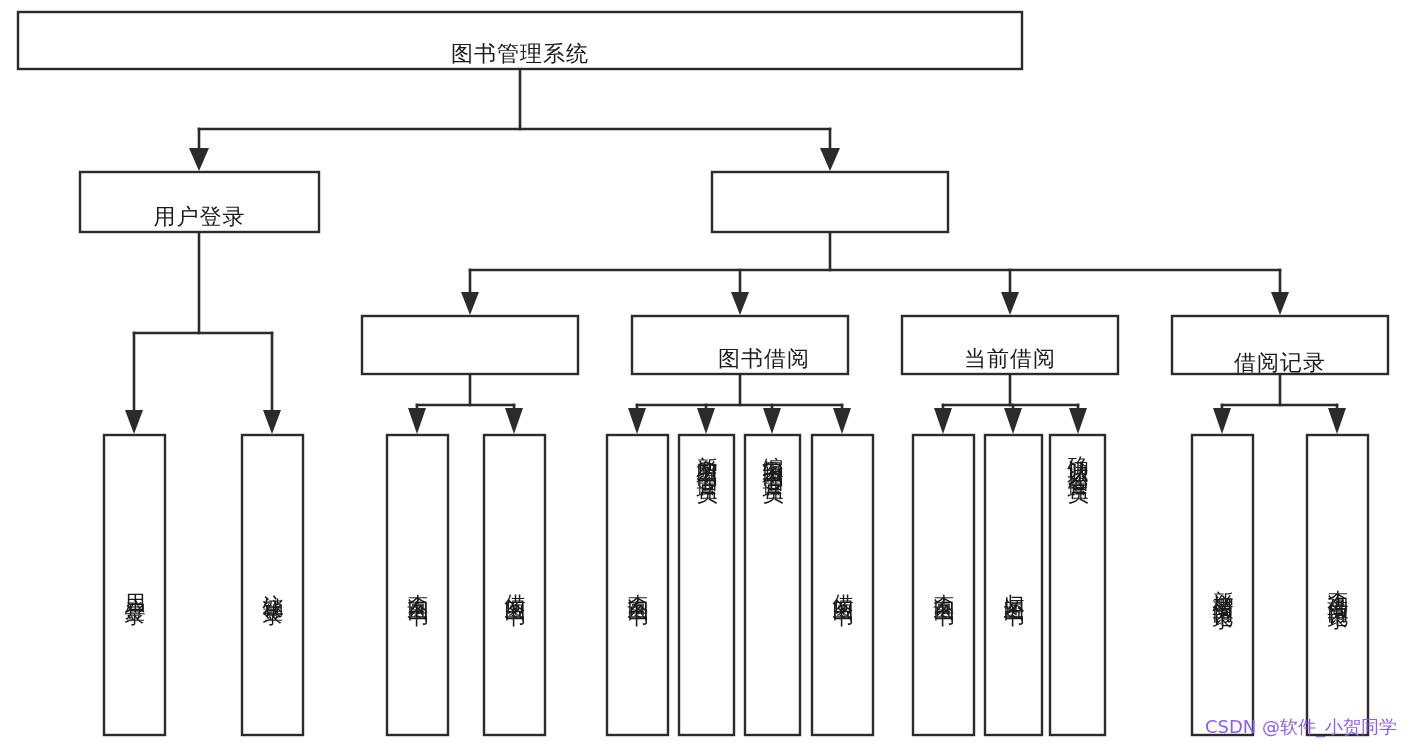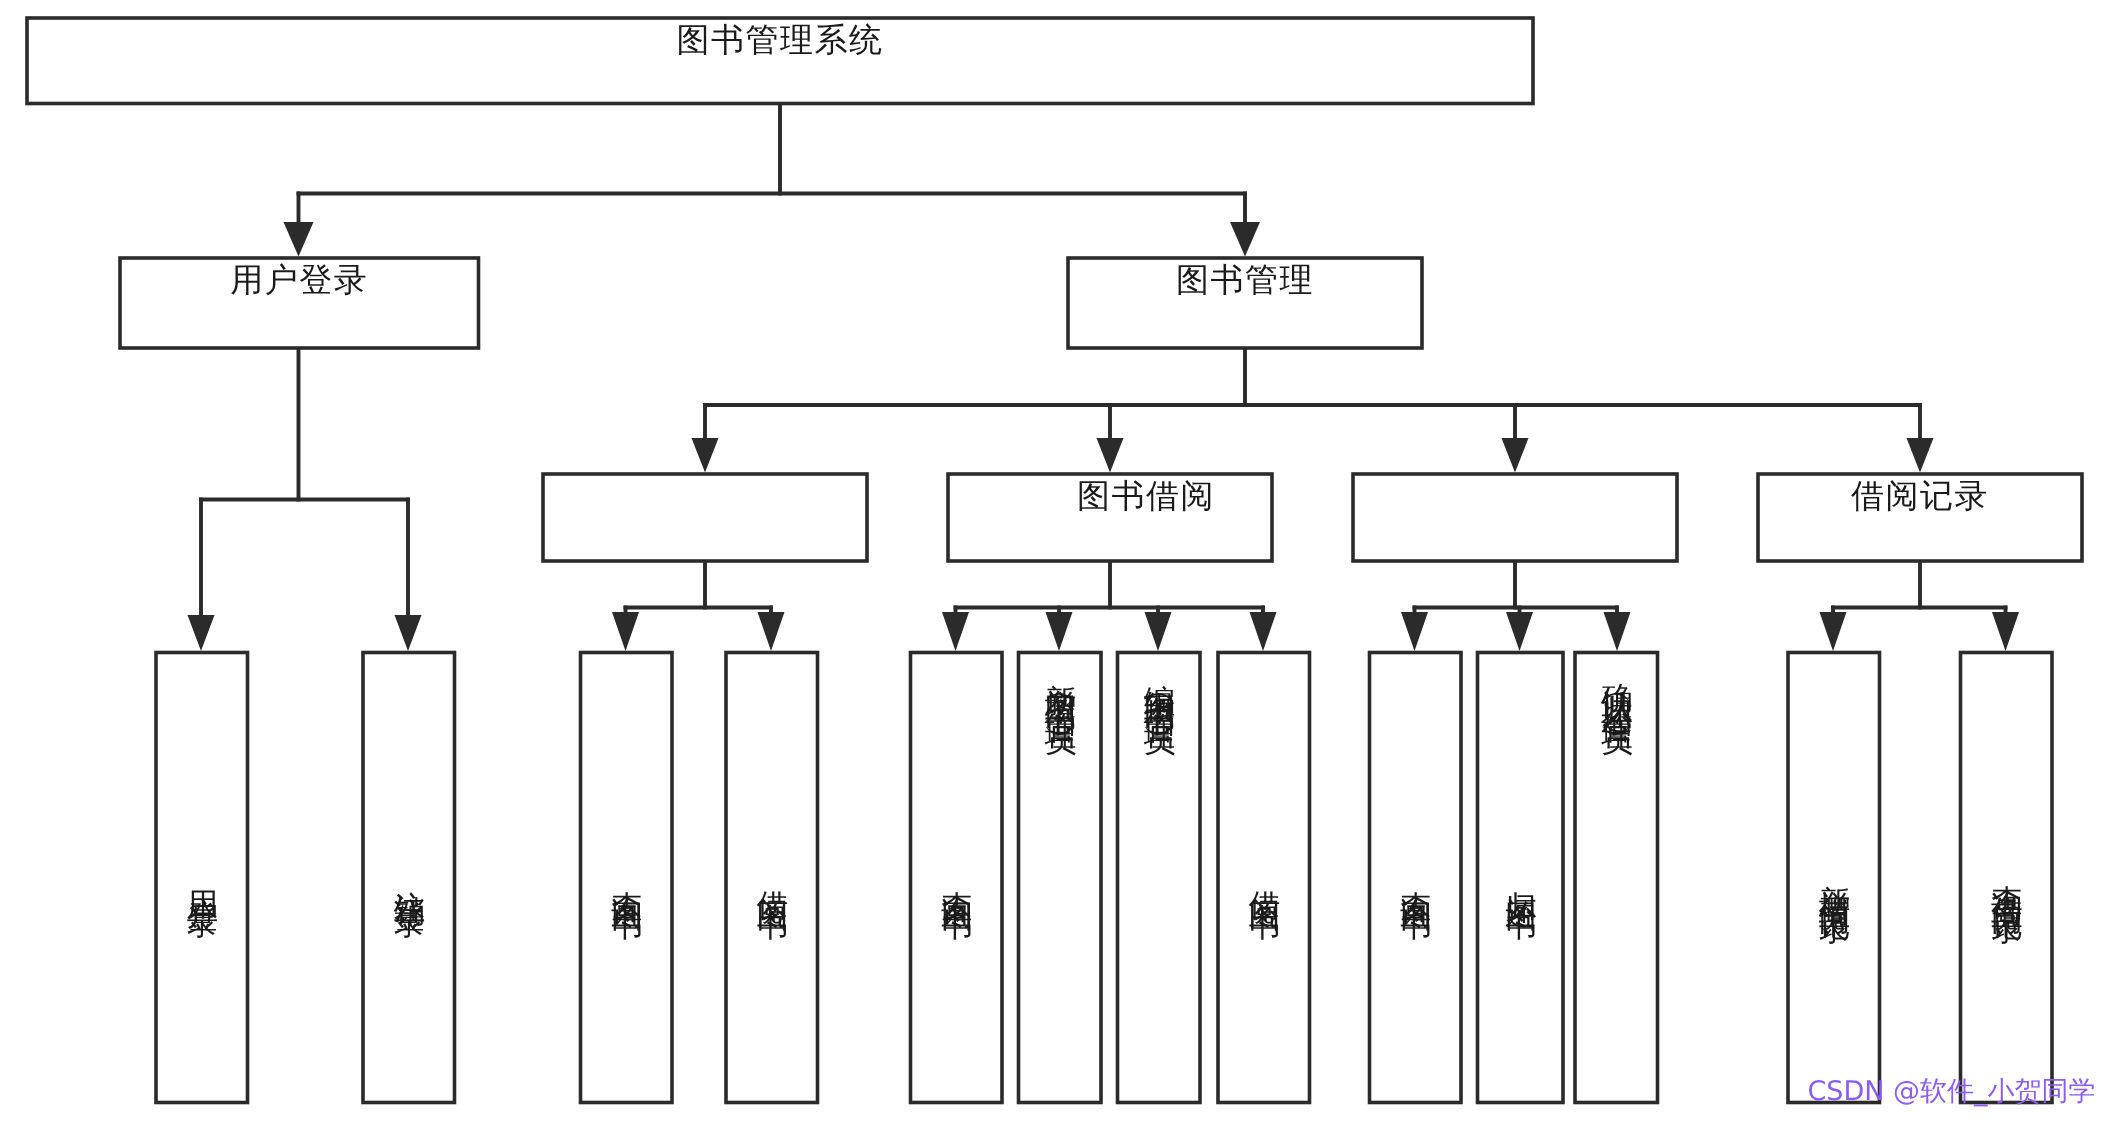--- a/index.html
+++ b/index.html
@@ -59,21 +59,21 @@
     font-family: "DejaVu Sans", "Liberation Sans", sans-serif;
     font-size: 21px;
     line-height: 1;
     letter-spacing: 4px;
     color: #1a1a1a;
     white-space: nowrap;
   }
   .hlabel-wrap {
     position: absolute;
     display: flex;
-    align-items: flex-start;
+    align-items: flex-end;
     justify-content: center;
     pointer-events: none;
   }
   .hlabel-text {
     font-family: "DejaVu Sans", "Liberation Sans", sans-serif;
     font-size: 22px;
     color: #1a1a1a;
     white-space: nowrap;
     letter-spacing: 1px;
   }
@@ -198,29 +198,29 @@
   </svg>
 
   <div class="hlabel-wrap" style="left:18px; top:12px; width:1004px; height:57px;">
     <span class="hlabel-text">图书管理系统</span>
   </div>
 
   <div class="hlabel-wrap" style="left:80px; top:172px; width:239px; height:60px;">
     <span class="hlabel-text">用户登录</span>
   </div>
 
-  <div class="hlabel-wrap" style="left:712px; top:172px; width:236px; height:60px;">
-    <span class="hlabel-text">图书管理</span>
-  </div>
 
 
   <div class="hlabel-wrap" style="left:656px; top:316px; width:216px; height:58px;">
     <span class="hlabel-text">图书借阅</span>
   </div>
 
+  <div class="hlabel-wrap" style="left:902px; top:316px; width:216px; height:58px;">
+    <span class="hlabel-text">当前借阅</span>
+  </div>
 
   <div class="hlabel-wrap" style="left:1172px; top:316px; width:216px; height:62px;border-radius:26px;">
     <span class="hlabel-text">借阅记录</span>
   </div>
 
   <div class="vlabel-wrap" style="left:104px; top:435px; width:61px; height:300px;">
     <span class="vlabel-text">用户登录</span>
   </div>
 
   <div class="vlabel-wrap" style="left:242px; top:435px; width:61px; height:300px;">

